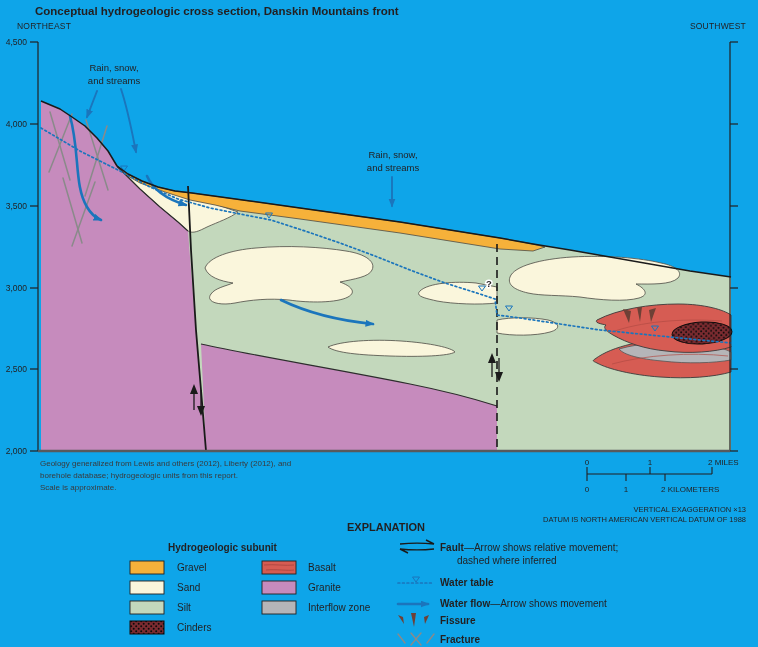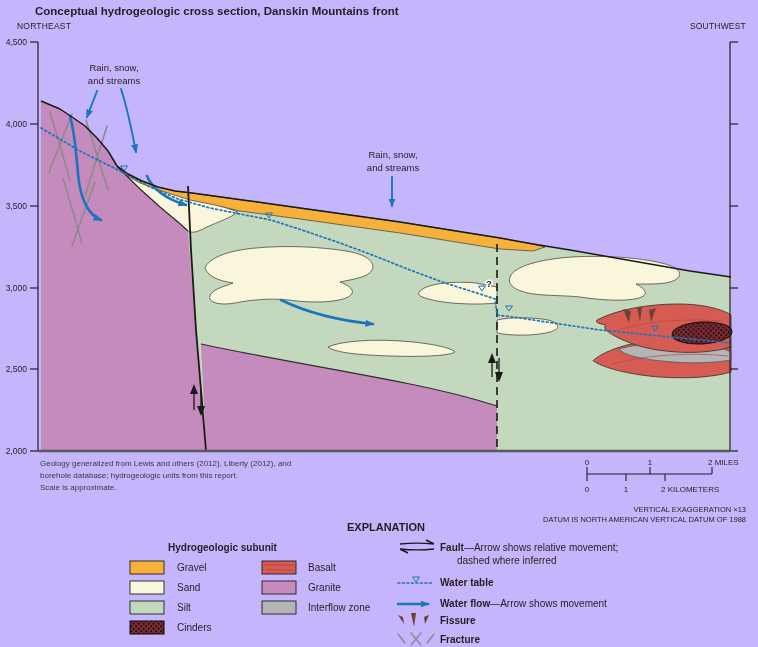--- a/index.html
+++ b/index.html
@@ -1,16 +1,16 @@
 <!DOCTYPE html>
 <html><head>
 <meta charset="utf-8">
 <style>
   html,body{margin:0;padding:0;background:#fff;}
-  .stage{position:relative;width:758px;height:647px;background:#c4b5fd;overflow:hidden;}
+  .stage{position:relative;width:758px;height:647px;background:#0ea5e9;overflow:hidden;}
   svg{display:block;}
   .t{font-family:"Liberation Sans","DejaVu Sans",sans-serif;fill:#231f20;}
   .title{font-size:11.5px;font-weight:bold;}
   .dir{font-size:8.5px;letter-spacing:.2px;}
   .tick{font-size:8.5px;}
   .rain{font-size:9.5px;}
   .cap{font-size:8px;fill:#3a3a3c;}
   .sb{font-size:8px;}
   .note{font-size:7.5px;}
   .exp{font-size:11px;font-weight:bold;}

